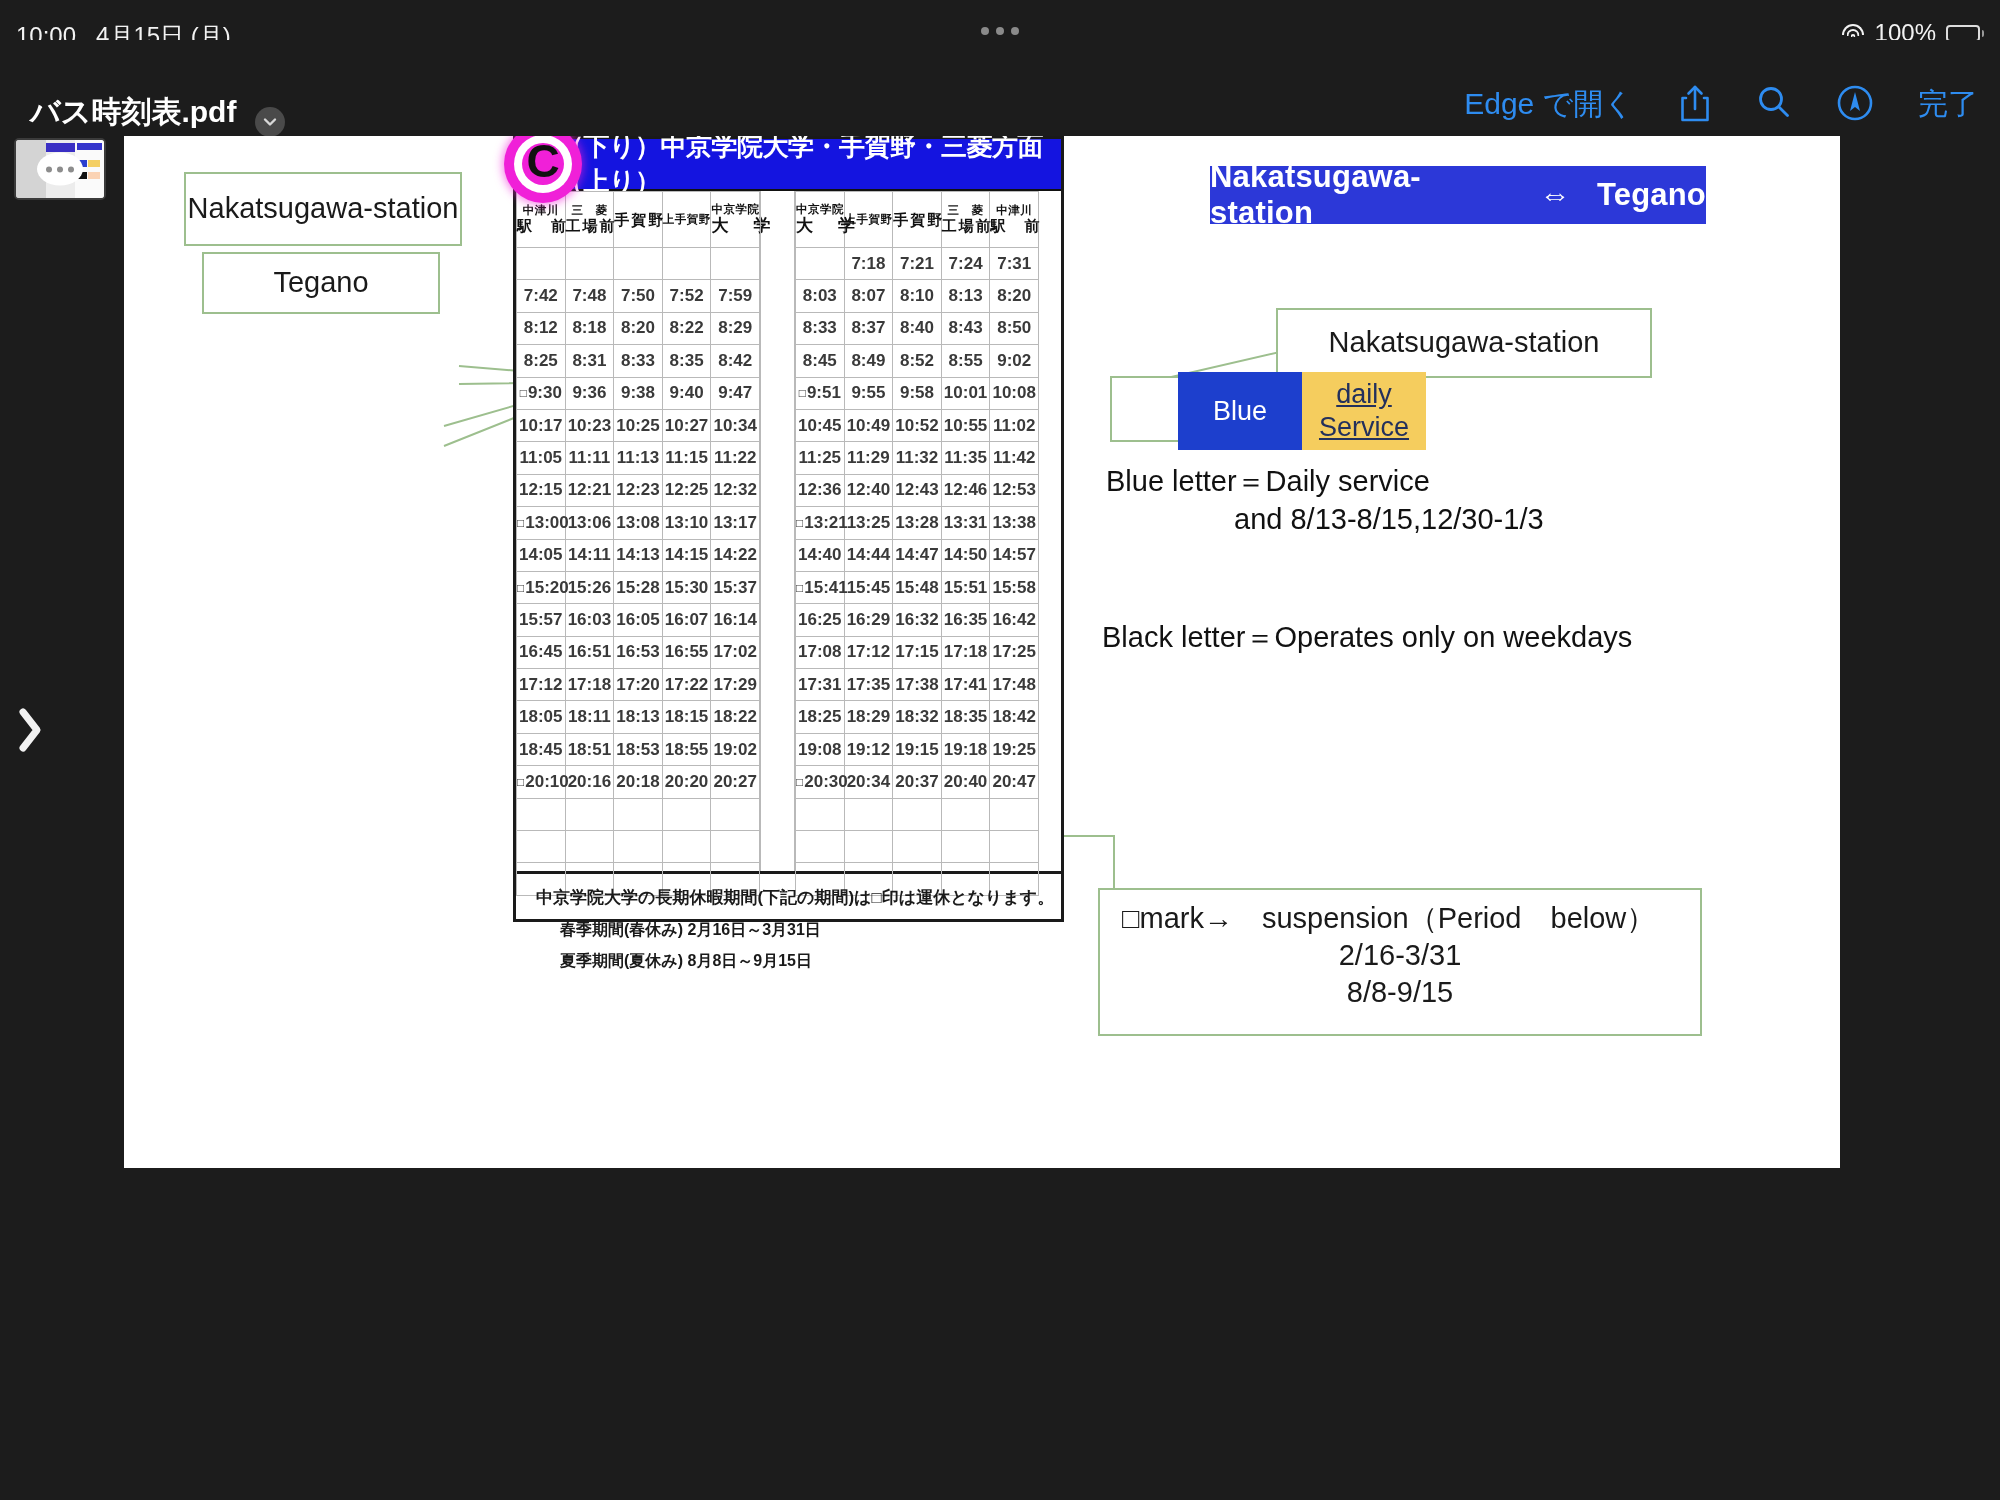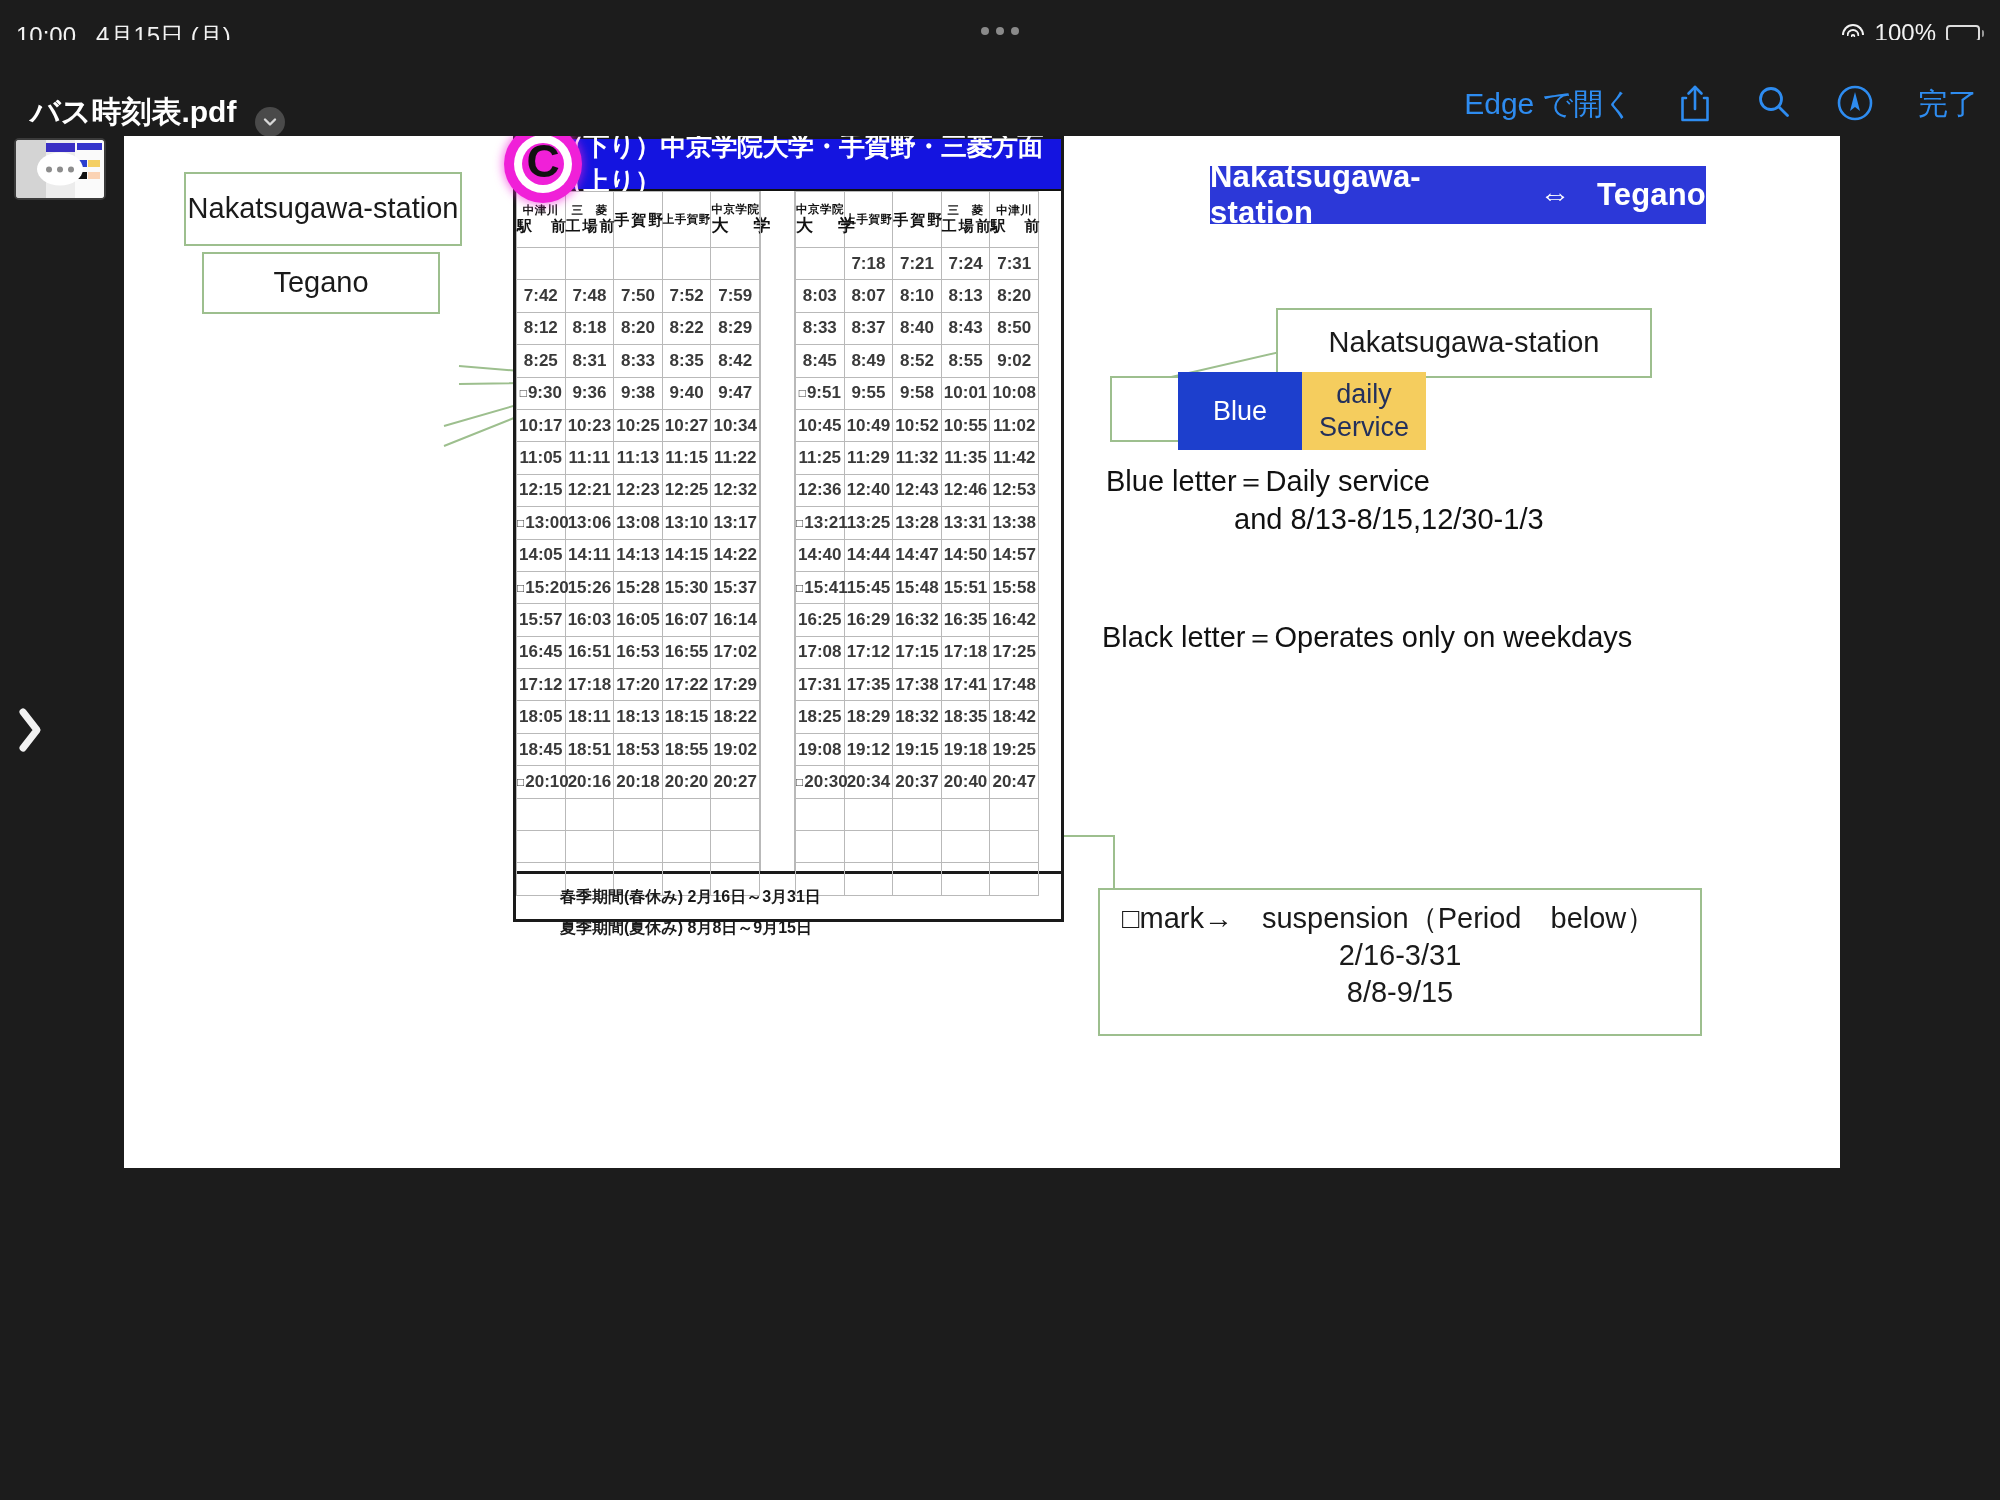--- a/index.html
+++ b/index.html
@@ -618,20 +618,21 @@
                   <td>&nbsp;</td>
                   <td>&nbsp;</td>
                   <td>&nbsp;</td>
                 </tr>
               </tbody>
           </table>
         </div>
       </div>
 
       <div class="tt-note">
+        <div>中京学院大学の長期休暇期間(下記の期間)は□印は運休となります。</div>
         <div class="ind">春季期間(春休み) 2月16日～3月31日</div>
         <div class="ind">夏季期間(夏休み) 8月8日～9月15日</div>
       </div>
     </div>
 
     <div class="banner" style="left:1086px;top:30px;width:496px;height:58px;">
       <span>Nakatsugawa-station</span>
       <span>⇔</span>
       <span>Tegano</span>
     </div>
@@ -640,21 +641,21 @@
       <div class="callout-text">Nakatsugawa-station</div>
     </div>
     <div class="callout" style="left:986px;top:240px;width:240px;height:66px;">
       <div class="callout-text">Tegano</div>
     </div>
 
     <div class="legend-row" style="left:1026px;top:236px;">
       <div class="legend-key" style="width:124px;height:78px;background:#1d3fcd;margin-left:28px;">
         <span>Blue</span>
       </div>
-      <div class="legend-val" style="width:124px;height:78px;background:#f5cd5e;flex-direction:column;">
+      <div class="legend-val" style="width:124px;height:78px;background:#f5cd5e;flex-direction:column;text-decoration:underline;">
         <span>daily</span>
         <span>Service</span>
       </div>
     </div>
     <div class="legend-caption" style="left:982px;top:327px;width:600px;">
       <div>Blue letter＝Daily service</div>
       <div style="padding-left:128px;">and 8/13-8/15,12/30-1/3</div>
     </div>
 
     <div class="legend-caption" style="left:978px;top:483px;width:640px;">

